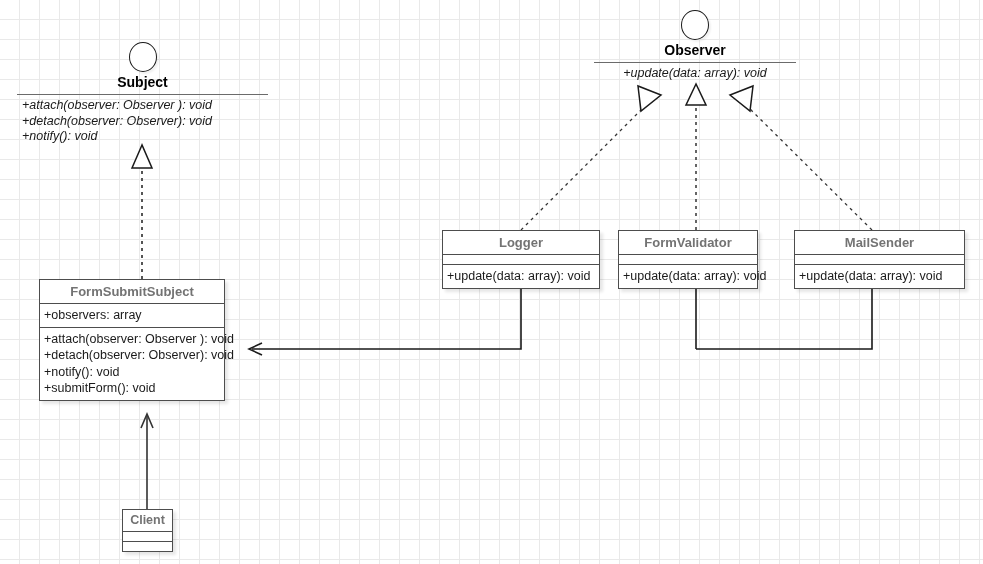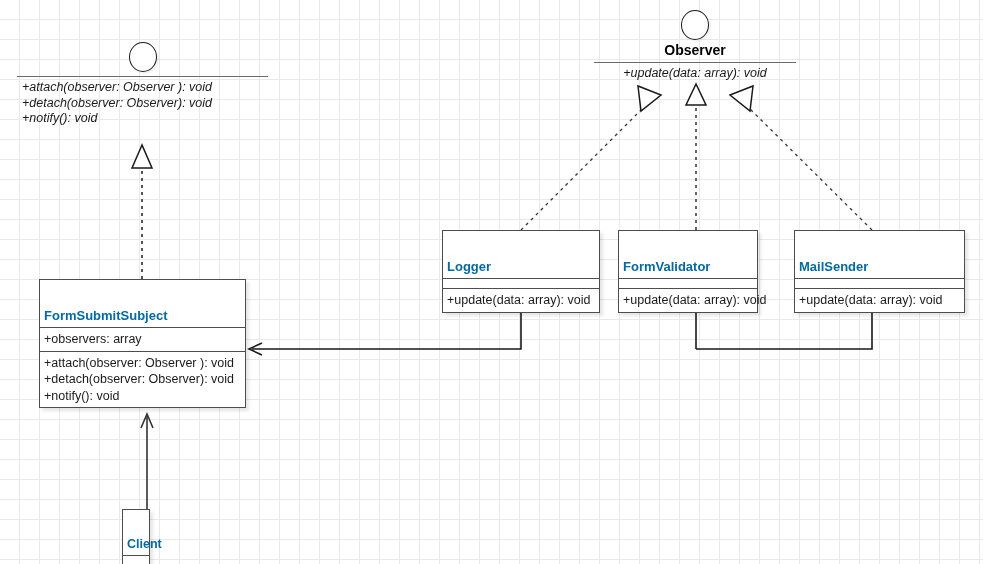--- a/index.html
+++ b/index.html
@@ -78,50 +78,50 @@
   .cls {
     position: absolute;
     background: #ffffff;
     border: 1.5px solid #4d4d4d;
     box-sizing: border-box;
     box-shadow: 3px 3px 3px rgba(0,0,0,0.10);
   }
   .cls-title {
     font-size: 13px;
     font-weight: bold;
-    color: #0369a1;
+    color: #737373;
+    text-align: center;
     padding: 4px 4px 4px 4px;
     line-height: 15px;
     white-space: nowrap;
-    margin-top: 24px;
   }
   .cls-sec {
     border-top: 1.5px solid #4d4d4d;
     padding: 3px 0 3px 4px;
   }
   .cls-sec.empty {
     padding: 0;
     height: 9px;
   }
   .cls-sec div {
     font-size: 12.5px;
     color: #1a1a1a;
     line-height: 16.5px;
     white-space: nowrap;
   }
 
   
   #iface-subject   { left: 17px;  top: 42px;  width: 251px; }
   #iface-observer  { left: 594px; top: 10px;  width: 202px; }
 
-  #cls-formsubmitsubject { left: 39px;  top: 279px; width: 207px; }
+  #cls-formsubmitsubject { left: 39px;  top: 279px; width: 186px; }
   #cls-logger            { left: 442px; top: 230px; width: 158px; }
   #cls-formvalidator     { left: 618px; top: 230px; width: 140px; }
   #cls-mailsender        { left: 794px; top: 230px; width: 171px; }
-  #cls-client            { left: 122px; top: 509px; width: 28px; }
+  #cls-client            { left: 122px; top: 509px; width: 51px; }
 
   #cls-client .cls-title { padding: 3px 4px; font-size: 12.5px; }
 </style>
 </head>
 <body>
 
 <div id="canvas">
 
   <svg id="edge-layer" viewBox="0 0 983 564" width="983" height="564">
 
@@ -153,20 +153,21 @@
     </g>
 
     <g>
       <line x1="147" y1="509" x2="147" y2="416" stroke="#333333" stroke-width="1.6"></line>
       <path d="M 141 428 L 147 414 L 153 428" fill="none" stroke="#333333" stroke-width="1.6"></path>
     </g>
   </svg>
 
   <div class="iface" id="iface-subject">
     <div class="iface-circle"></div>
+    <div class="iface-name">Subject</div>
     <div class="iface-rule"></div>
     <div class="iface-ops">
       <div>+attach(observer: Observer ): void</div>
       <div>+detach(observer: Observer): void</div>
       <div>+notify(): void</div>
     </div>
   </div>
 
   <div class="iface" id="iface-observer">
     <div class="iface-circle"></div>
@@ -179,20 +180,21 @@
 
   <div class="cls" id="cls-formsubmitsubject">
     <div class="cls-title">FormSubmitSubject</div>
     <div class="cls-sec">
       <div>+observers: array</div>
     </div>
     <div class="cls-sec">
       <div>+attach(observer: Observer ): void</div>
       <div>+detach(observer: Observer): void</div>
       <div>+notify(): void</div>
+      <div>+submitForm(): void</div>
     </div>
   </div>
 
   <div class="cls" id="cls-logger">
     <div class="cls-title">Logger</div>
     <div class="cls-sec empty"></div>
     <div class="cls-sec">
       <div>+update(data: array): void</div>
     </div>
   </div>

